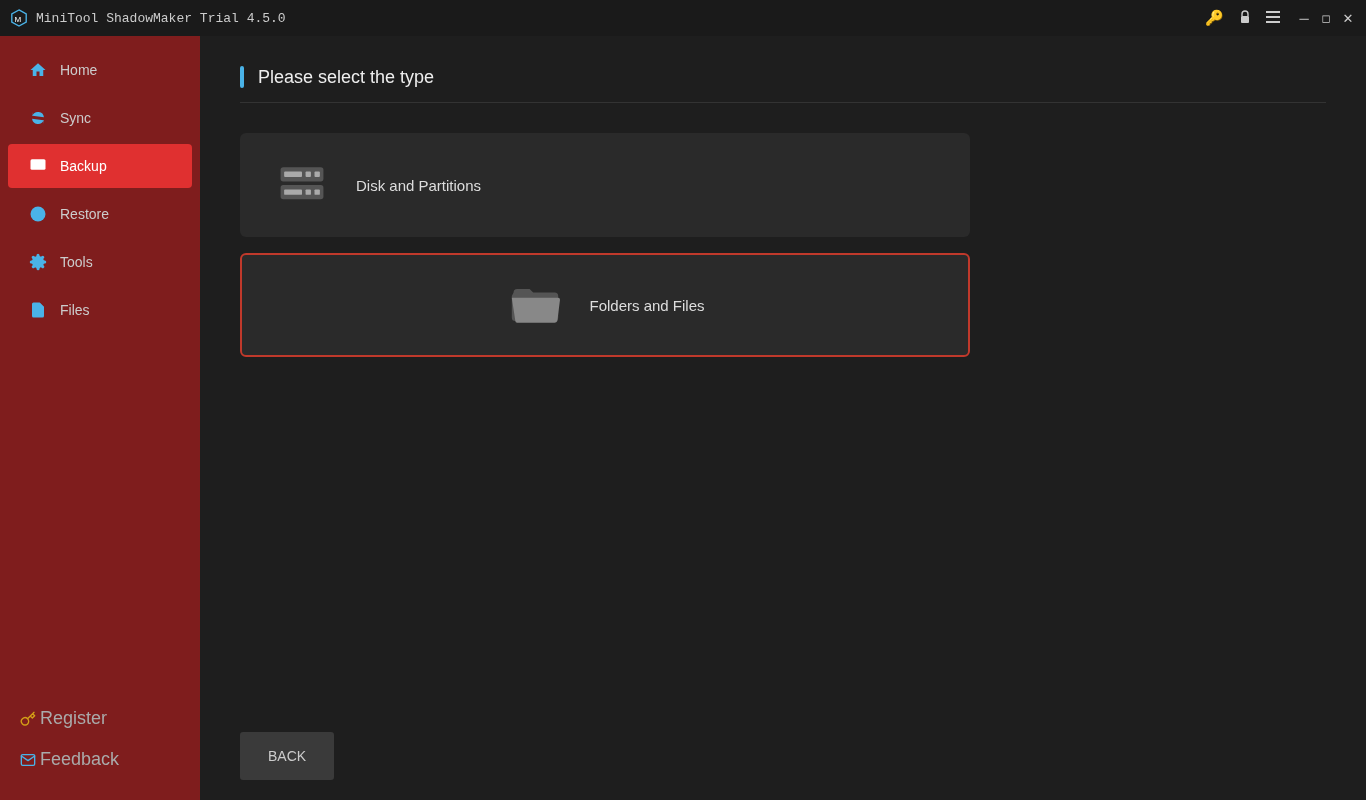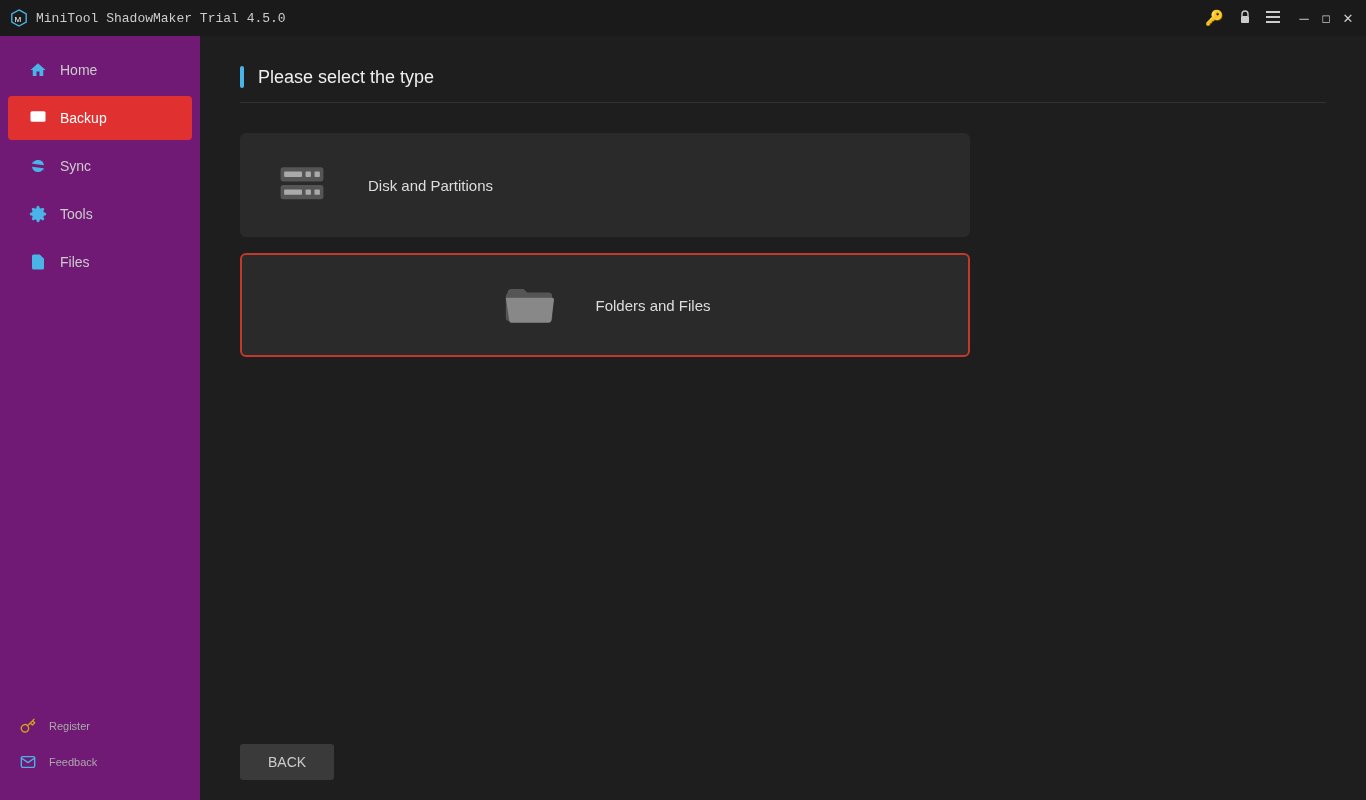--- a/index.html
+++ b/index.html
@@ -52,21 +52,21 @@
 
     
     #app {
       display: flex;
       height: calc(800px - 36px);
     }
 
     
     #sidebar {
       width: 200px;
-      background: #701a75;
+      background: #7f1d1d;
       display: flex;
       flex-direction: column;
       padding-top: 10px;
     }
     .nav-item {
       display: flex;
       align-items: center;
       padding: 12px 20px;
       cursor: pointer;
       font-size: 14px;
@@ -99,23 +99,23 @@
     
     #sidebar-bottom {
       margin-top: auto;
       padding-bottom: 20px;
     }
     .sidebar-bottom-item {
       display: flex;
       align-items: center;
       padding: 10px 20px;
       cursor: pointer;
-      font-size: 11px;
+      font-size: 18px;
       color: #aaa;
-      gap: 13px;
+      gap: 4px;
     }
     .sidebar-bottom-item svg {
       width: 16px;
       height: 16px;
     }
 
     
     #content {
       flex: 1;
       background: #1e1e1e;
@@ -149,21 +149,21 @@
     
     .type-card {
       display: flex;
       align-items: center;
       background: #2a2a2a;
       border-radius: 6px;
       padding: 20px 30px;
       margin-bottom: 16px;
       cursor: pointer;
       border: 2px solid transparent;
-      gap: 36px;
+      gap: 24px;
       width: 730px;
       min-height: 80px;
       transition: border-color 0.15s;
     }
     .type-card.selected {
       border: 2px solid #c0392b;
       justify-content: center;
     }
     .card-icon {
       width: 60px;
@@ -184,21 +184,21 @@
     }
 
     
     #back-btn {
       position: absolute;
       bottom: 20px;
       left: 40px;
       background: #3a3a3a;
       border: none;
       color: #ccc;
-      padding: 10px 28px;
+      padding: 16px 28px;
       font-size: 14px;
       cursor: pointer;
       border-radius: 3px;
     }
   </style>
 </head>
 <body>
 
 <div id="titlebar">
 
@@ -240,39 +240,48 @@
 
     <div class="nav-item">
       <div class="nav-icon">
         <svg viewBox="0 0 24 24" xmlns="http://www.w3.org/2000/svg">
             <path d="M10 20v-6h4v6h5v-8h3L12 3 2 12h3v8z"></path>
           </svg>
       </div>
       <span>Home</span>
     </div>
 
+    <div class="nav-item">
+      <div class="nav-icon">
+        <svg viewBox="0 0 24 24" xmlns="http://www.w3.org/2000/svg">
+            <path d="M4 4v5h.582m15.356 2A8.001 8.001 0 0 0 4.582 9m0 0H9m11 11v-5h-.581m0 0a8.003 8.003 0 0 1-15.357-2m15.357 2H15"></path>
+          </svg>
+      </div>
+      <span>Sync</span>
+    </div>
+
     <div class="nav-item active">
       <div class="nav-icon">
         <svg viewBox="0 0 24 24" xmlns="http://www.w3.org/2000/svg">
             <rect x="2" y="3" width="20" height="14" rx="2" ry="2"></rect>
             <path d="M8 21h8M12 17v4"></path>
           </svg>
       </div>
       <span>Backup</span>
     </div>
 
     <div class="nav-item">
       <div class="nav-icon">
         <svg viewBox="0 0 24 24" xmlns="http://www.w3.org/2000/svg">
-            <path d="M4 4v5h.582m15.356 2A8.001 8.001 0 0 0 4.582 9m0 0H9m11 11v-5h-.581m0 0a8.003 8.003 0 0 1-15.357-2m15.357 2H15"></path>
-          </svg>
-      </div>
-      <span>Sync</span>
-    </div>
-
+            <circle cx="12" cy="12" r="10"></circle>
+            <path d="M12 8v4l3 3"></path>
+          </svg>
+      </div>
+      <span>Restore</span>
+    </div>
 
     <div class="nav-item">
       <div class="nav-icon">
         <svg viewBox="0 0 24 24" xmlns="http://www.w3.org/2000/svg">
             <circle cx="12" cy="12" r="3"></circle>
             <path d="M19.4 15a1.65 1.65 0 0 0 .33 1.82l.06.06a2 2 0 0 1-2.83 2.83l-.06-.06a1.65 1.65 0 0 0-1.82-.33 1.65 1.65 0 0 0-1 1.51V21a2 2 0 0 1-4 0v-.09A1.65 1.65 0 0 0 9 19.4a1.65 1.65 0 0 0-1.82.33l-.06.06a2 2 0 0 1-2.83-2.83l.06-.06A1.65 1.65 0 0 0 4.68 15a1.65 1.65 0 0 0-1.51-1H3a2 2 0 0 1 0-4h.09A1.65 1.65 0 0 0 4.6 9a1.65 1.65 0 0 0-.33-1.82l-.06-.06a2 2 0 0 1 2.83-2.83l.06.06A1.65 1.65 0 0 0 9 4.68a1.65 1.65 0 0 0 1-1.51V3a2 2 0 0 1 4 0v.09a1.65 1.65 0 0 0 1 1.51 1.65 1.65 0 0 0 1.82-.33l.06-.06a2 2 0 0 1 2.83 2.83l-.06.06A1.65 1.65 0 0 0 19.4 9a1.65 1.65 0 0 0 1.51 1H21a2 2 0 0 1 0 4h-.09a1.65 1.65 0 0 0-1.51 1z"></path>
           </svg>
       </div>
       <span>Tools</span>
     </div>

